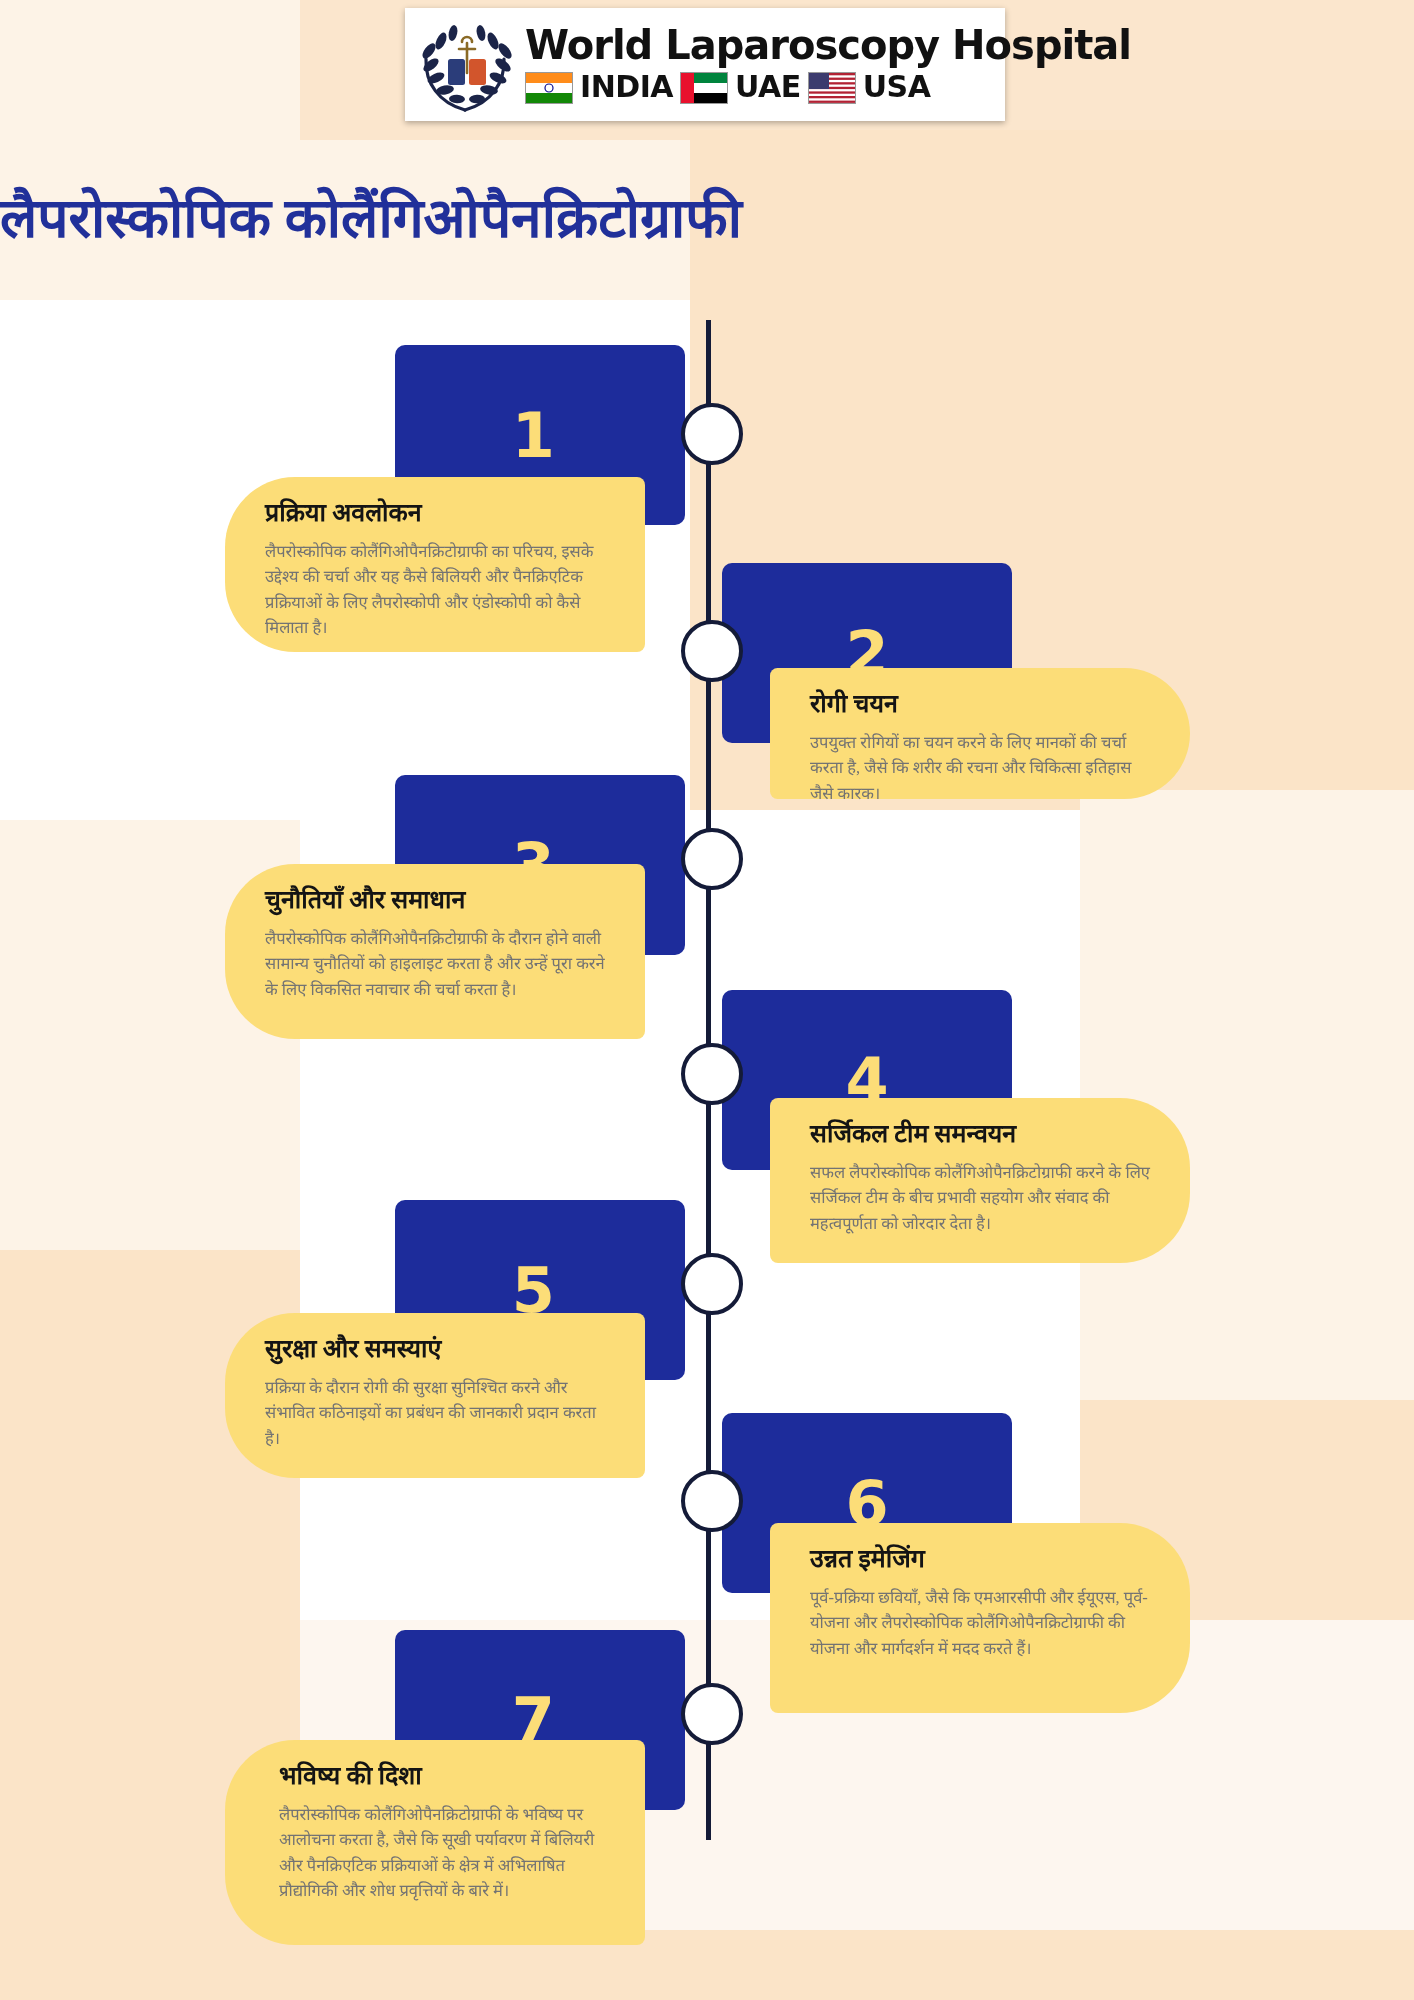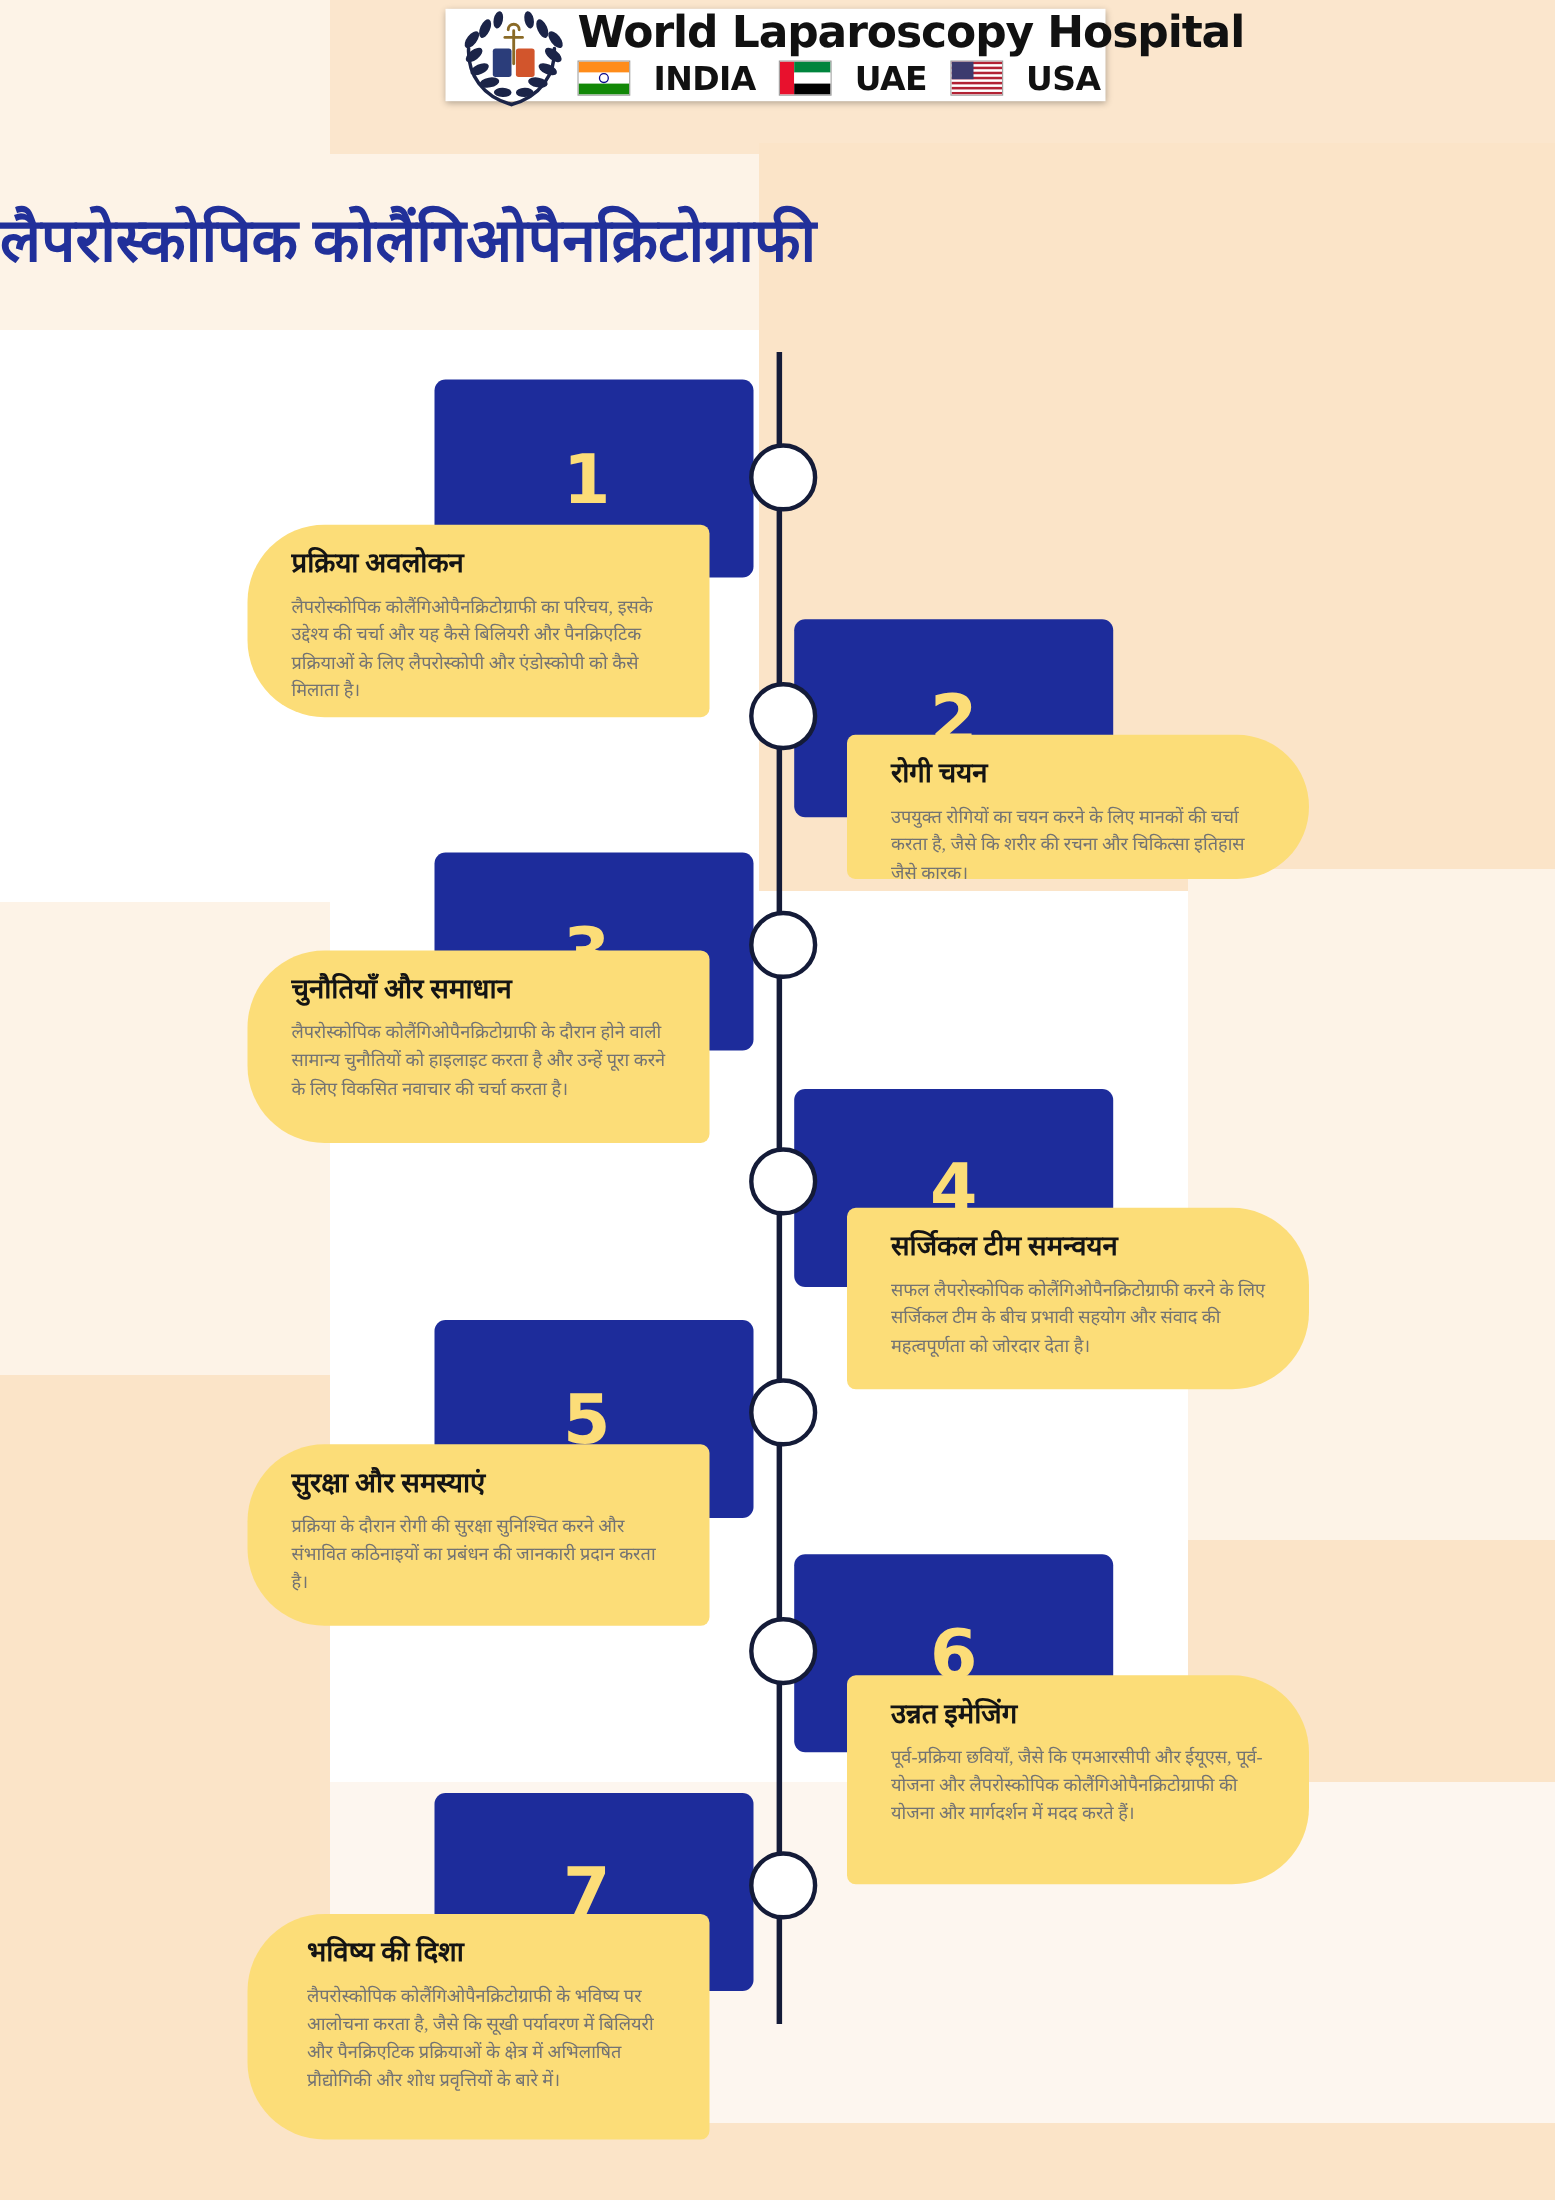--- a/index.html
+++ b/index.html
@@ -28,21 +28,21 @@
   .bg-f { left: 1080px; top: 790px;  width: 334px;  height: 620px; background: #fdf3e7; }
   .bg-g { left: 0px;    top: 820px;  width: 300px;  height: 430px; background: #fdf3e7; }
   .bg-h { left: 300px;  top: 1620px; width: 1114px; height: 380px; background: #fdf6ef; }
   .bg-i { left: 1080px; top: 1400px; width: 334px;  height: 300px; background: #fbe4c8; }
   .bg-j { left: 0px;    top: 1930px; width: 1414px; height: 70px;  background: #fbe4c8; }
 
   
   .logo-card {
     position: absolute;
     left: 405px; top: 8px;
-    width: 600px; height: 84px;
+    width: 600px; height: 113px;
     background: #ffffff;
     box-shadow: 0 2px 6px rgba(0,0,0,0.30);
     display: flex;
     align-items: center;
     padding: 0 10px;
     box-sizing: border-box;
     z-index: 6;
   }
   .wreath { width: 104px; height: 100px; flex: 0 0 104px; position: relative; }
   .logo-text { flex: 1; display: flex; flex-direction: column; justify-content: center; padding-left: 6px; }
@@ -50,22 +50,22 @@
     font-family: "DejaVu Sans", sans-serif;
     font-weight: bold;
     font-size: 40px;
     letter-spacing: -1px;
     color: #111111;
     line-height: 1.02;
     white-space: nowrap;
   }
   .logo-countries {
     display: flex;
-    align-items: flex-start;
-    gap: 21px;
+    align-items: flex-end;
+    gap: 7px;
     margin-top: 4px;
   }
   .logo-countries .cname {
     font-family: "DejaVu Sans", sans-serif;
     font-weight: bold;
     font-size: 30px;
     color: #111111;
     letter-spacing: -0.5px;
   }
   .flag { width: 46px; height: 30px; border: 1px solid #999; display: block; }

